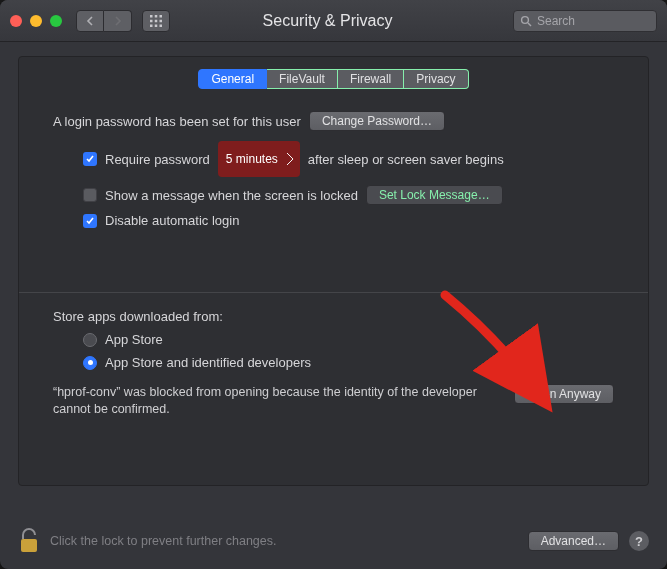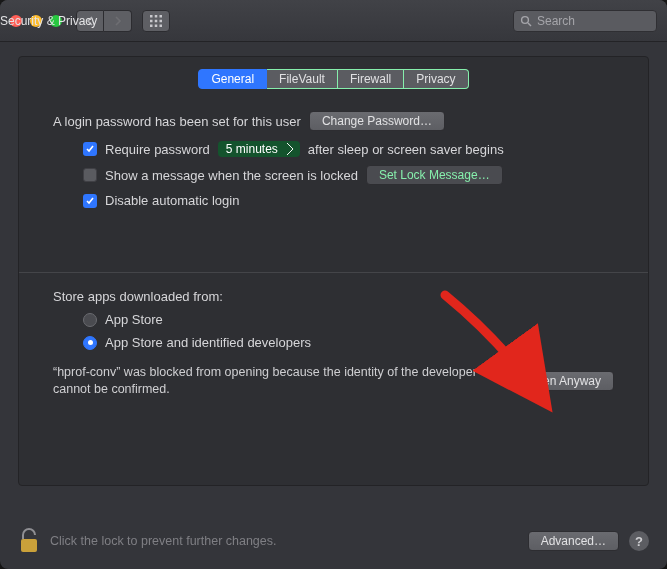--- a/index.html
+++ b/index.html
@@ -8,21 +8,21 @@
 
   
   .titlebar { height: 42px; display: flex; align-items: center; padding: 0 10px; background: linear-gradient(#414247,#36373c); border-bottom: 1px solid #232326; border-radius: 8px 8px 0 0; position: relative; }
   .traffic { display: flex; gap: 8px; }
   .dot { width: 12px; height: 12px; border-radius: 50%; }
   .dot.red { background:#ff5f57; } .dot.yellow { background:#febc2e; } .dot.green { background:#28c840; }
   .nav { display:flex; margin-left:14px; }
   .nav button { width:28px; height:22px; background:#5e5f64; border:1px solid #2c2c30; color:#b0b0b4; display:flex; align-items:center; justify-content:center; }
   .nav button:first-child{border-radius:4px 0 0 4px;} .nav button:last-child{border-radius:0 4px 4px 0; border-left:none; color:#6e6e72;}
   .grid-btn { width:28px; height:22px; margin-left:10px; background:#5e5f64; border:1px solid #2c2c30; border-radius:4px; color:#c8c8cc; display:flex; align-items:center; justify-content:center; }
-  .win-title { position:absolute; left:0; right:12px; text-align:left; color:#e4e4e6; font-size:12px; font-weight:500; pointer-events:none;}
+  .win-title { position:absolute; left:0; right:12px; text-align:center; color:#e4e4e6; font-size:16px; font-weight:500; pointer-events:none;}
   .search { margin-left:auto; display:flex; align-items:center; width:144px; height:22px; background:#5a5b60; border:1px solid #2f2f33; border-radius:4px; padding:0 6px; gap:5px; }
   .search svg{flex:none;}
   .search input { flex:1; background:transparent; border:none; outline:none; color:#d9d9dc; font-size:12px; }
   .search input::placeholder{color:#a5a5aa;}
 
   
   .panel { position:absolute; left:18px; right:18px; top:56px; height:430px; background:#2e2f33; border:1px solid #232326; border-radius:4px; }
 
   
   .tabs { display:flex; justify-content:center; margin-top:12px; }
@@ -32,42 +32,42 @@
   .tabs .tab:last-child{border-radius:0 4px 4px 0;}
   .tabs .tab.active{background:#2f76ff; border-color:#2f76ff; color:#fff;}
 
   .content { padding: 22px 34px 0 34px; color:#d6d6d9; font-size:13px; }
   .row { display:flex; align-items:center; gap:8px; margin-bottom:8px; flex-wrap:wrap; }
   .row.section-head { margin-bottom:10px; }
 
   .push-btn { height:20px; padding:0 12px; font-size:12px; color:#e1e1e3; background:linear-gradient(#6a6b70,#5d5e63); border:1px solid #2d2d31; border-radius:4px; white-space:nowrap; }
   .push-btn.disabled { color:#86efac; background:#4a4b50; }
 
-  .sel { height:16px; padding:0 22px 0 8px; font-size:12px; color:#fff; background:#14532d; border:none; border-radius:4px; position:relative; display:inline-flex; align-items:center; }
+  .sel { height:36px; padding:0 22px 0 8px; font-size:12px; color:#fff; background:#7f1d1d; border:none; border-radius:4px; position:relative; display:inline-flex; align-items:center; }
   .sel::after{content:""; position:absolute; right:6px; width:8px; height:12px;
     background:
       linear-gradient(45deg, transparent 45%, #fff 45% 55%, transparent 55%) top/8px 6px no-repeat,
       linear-gradient(-45deg, transparent 45%, #fff 45% 55%, transparent 55%) bottom/8px 6px no-repeat;
     opacity:.95;
   }
 
   .chk { width:14px; height:14px; border-radius:3px; display:inline-flex; align-items:center; justify-content:center; flex:none; }
   .chk.on { background:#2f76ff; }
   .chk.off { background:#5a5b60; border:1px solid #404045; }
   .chk.on svg{display:block;} .chk svg{display:none;}
 
   .indent { padding-left:30px; }
 
   .divider { height:1px; background:#444549; margin:64px -34px 16px -34px; }
 
   .radio { width:14px; height:14px; border-radius:50%; border:1px solid #6a6b70; background:#4a4b50; display:inline-flex; align-items:center; justify-content:center; flex:none;}
   .radio.on{ background:#2f76ff; border-color:#2f76ff;}
   .radio.on::after{content:""; width:5px; height:5px; border-radius:50%; background:#fff;}
 
-  .blocked-row { display:flex; align-items:center; gap:4px; margin-top:14px; }
+  .blocked-row { display:flex; align-items:flex-start; gap:4px; margin-top:14px; }
   .blocked-text { flex:1; font-size:12.5px; color:#cfcfd2; line-height:1.35; }
 
   
   .arrow { position:absolute; pointer-events:none; }
   .arrow svg { overflow:visible; }
 
   
   .bottom { position:absolute; left:18px; right:18px; bottom:14px; display:flex; align-items:center; gap:10px; }
   .lock { width:22px; height:28px; position:relative; }
   .hint { color:#7f7f84; font-size:12.5px; }

